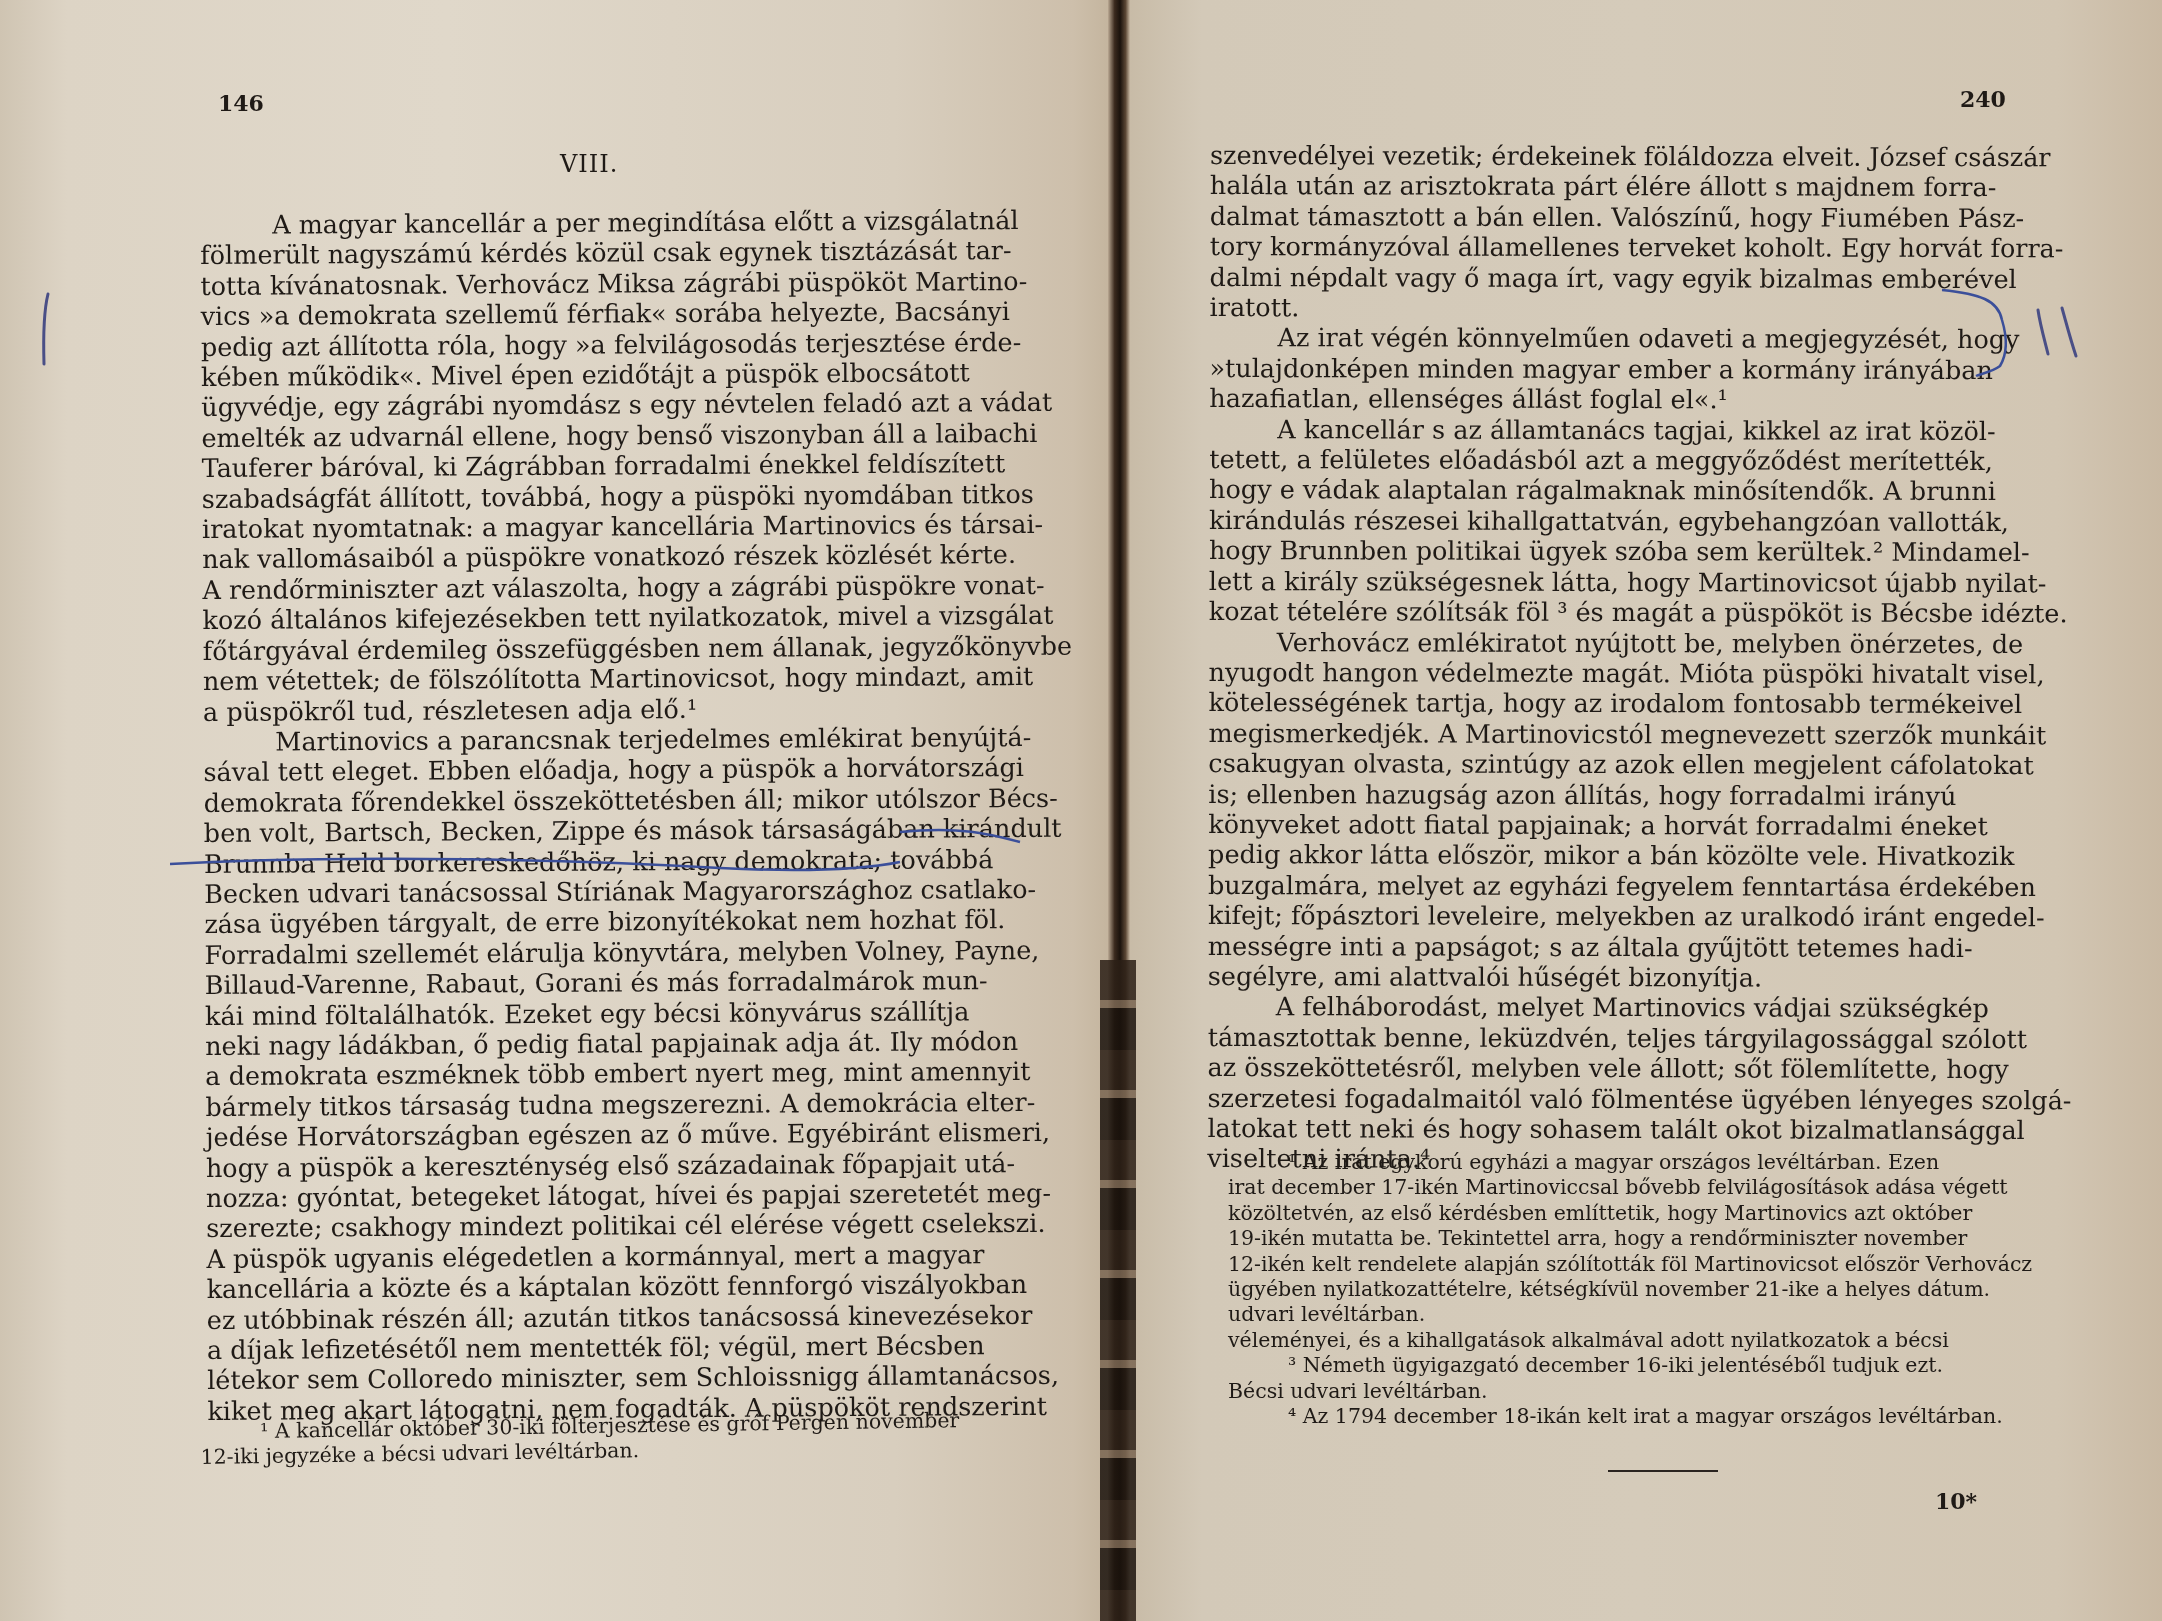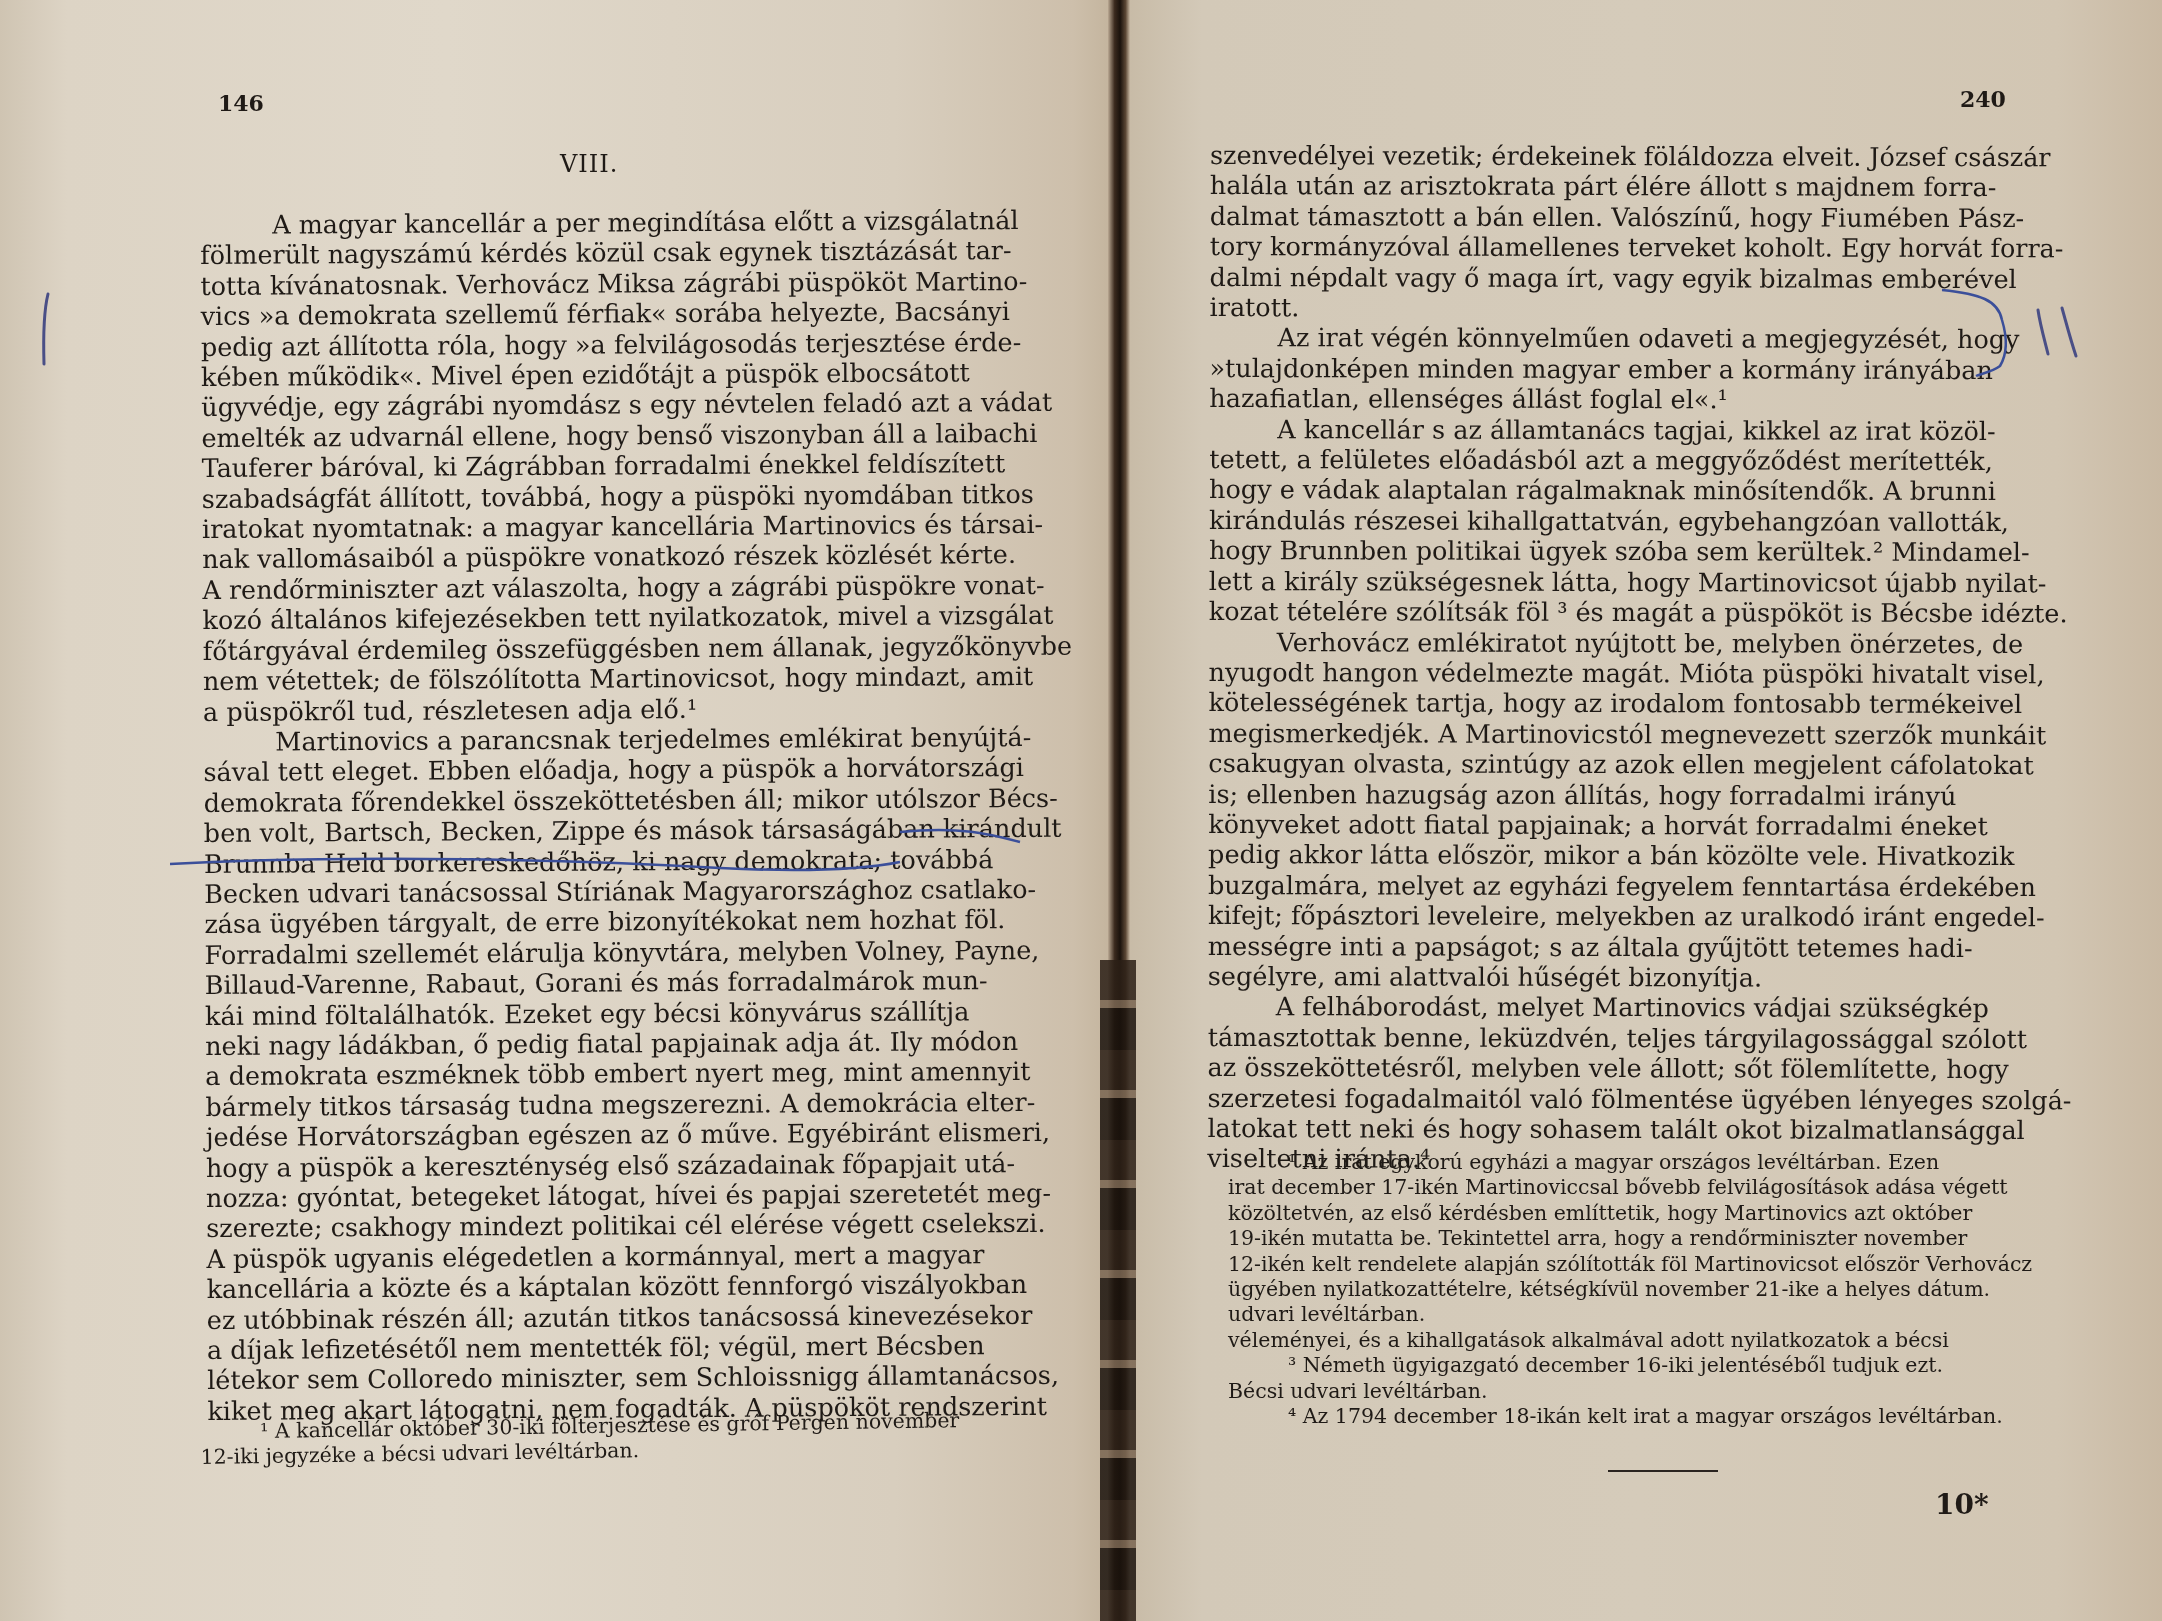--- a/index.html
+++ b/index.html
@@ -35,21 +35,21 @@
   }
   .body-text {
     position:absolute; font-size:25.5px; line-height:30.4px; text-align:justify;
   }
   .left-text { left:200px; top:210px; width:820px; transform:rotate(-0.35deg); transform-origin:0 0; }
   .right-text { left:1210px; top:140px; width:800px; transform:rotate(0.15deg); transform-origin:0 0; }
   .footnotes { position:absolute; font-size:20.5px; line-height:25.4px; text-align:justify; }
   .left-foot { left:200px; top:1420px; width:820px; transform:rotate(-0.9deg); transform-origin:0 0; }
   .right-foot { left:1228px; top:1150px; width:804px; }
   .rule { position:absolute; left:1608px; top:1470px; width:110px; height:2px; background:#2a2420; }
-  .signature { position:absolute; left:1935px; top:1488px; font-size:28px; font-weight:bold; }
+  .signature { position:absolute; left:1935px; top:1488px; font-size:22px; font-weight:bold; }
   .pen { position:absolute; pointer-events:none; }
   .line { display:block; white-space:nowrap; }
 </style>
 </head>
 <body>
 
 <div class="page page-left"></div>
 
 <div class="page page-right"></div>
 

